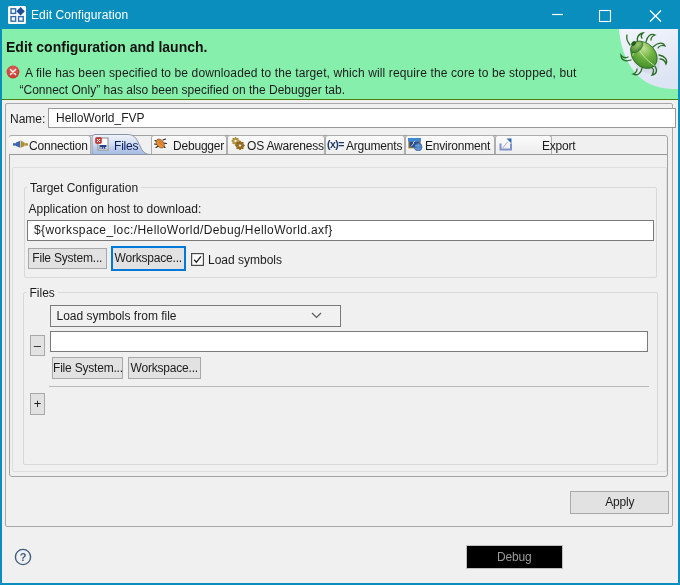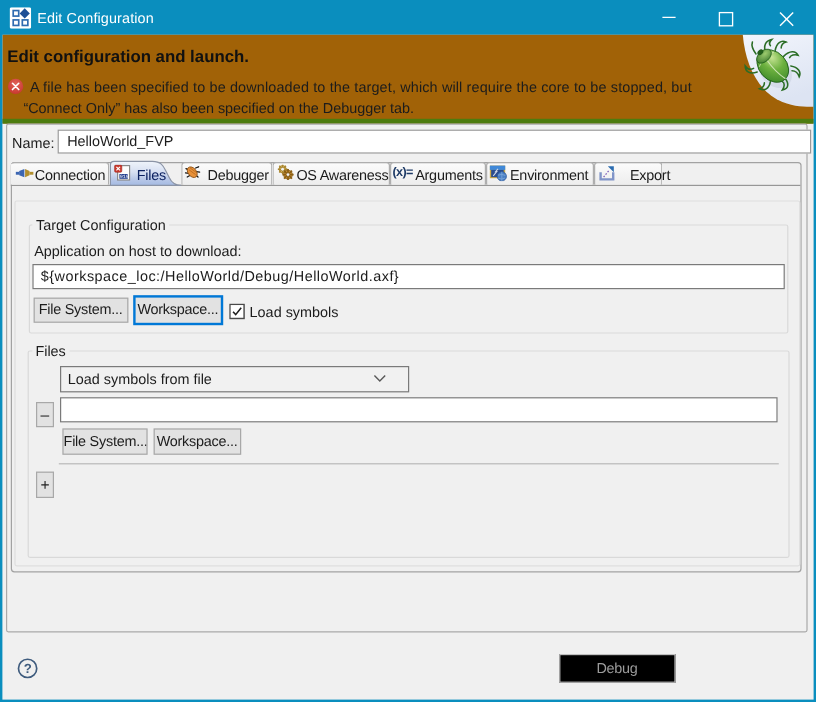--- a/index.html
+++ b/index.html
@@ -6,21 +6,21 @@
   body{font-family:"Liberation Sans", sans-serif; font-size:12px; color:#1c1c1c;}
   #win{position:relative;width:680px;height:585px;background:#f0f0f0;overflow:hidden;}
   .abs{position:absolute;}
   
   #titlebar{left:0;top:0;width:680px;height:29px;background:#0a8ebe;}
   #borderL{left:0;top:0;width:2px;height:585px;background:#0a8ebe;}
   #borderR{left:678px;top:0;width:2px;height:585px;background:#0a8ebe;}
   #borderB{left:0;top:583px;width:680px;height:2px;background:#0a8ebe;}
   #title-text{left:31px;top:8px;color:#fff;font-size:12px;letter-spacing:0.1px;}
   
-  #header{left:2px;top:29px;width:676px;height:70px;background:#a16207;border-bottom:4px solid #4d7c0f;}
+  #header{left:2px;top:29px;width:676px;height:70px;background:#86efac;border-bottom:1px solid #4d7c0f;}
   #h1{left:4px;top:10px;font-weight:bold;font-size:14px;color:#111;}
   #msg1{left:23px;top:37px;font-size:12px;letter-spacing:0.12px;}
   #msg2{left:17.5px;top:54px;font-size:12px;}
   
   #bigbox{left:5px;top:103px;width:666px;height:422px;border:1px solid #a9a9a9;border-radius:2px;}
   #name-label{left:10px;top:112px;}
   #name-input{left:48px;top:108px;width:619px;height:18px;background:#fff;border:1px solid #999;line-height:18px;padding-left:7px;}
   
   #tabfolder{left:9px;top:135px;width:657px;height:340px;border:1px solid #a2a2a2;border-radius:3px;}
   .keyline{top:153.5px;height:1px;background:#979797;}
@@ -195,21 +195,21 @@
     <circle cx="10.2" cy="10" r="3.8" fill="#4a7fc4" stroke="#2d5a9e" stroke-width="0.7"></circle>
     <path d="M7,9 Q10,7.5 13.2,9.2 M7.2,11.5 Q10,13 13,11.3 M10.2,6.2 L10.2,13.8" stroke="#86aede" stroke-width="0.6" fill="none"></path>
   </svg>
   <div class="abs tablabel" style="left:425px;">Environment</div>
 
   <svg class="abs" style="left:499px;top:138px" width="14" height="13">
     <path d="M1.5,5.5 L1.5,11.5 L12,11.5 L12,5.5" fill="none" stroke="#8094c8" stroke-width="2"></path>
     <line x1="4" y1="9.5" x2="9" y2="3.5" stroke="#7a5ab8" stroke-width="1" stroke-dasharray="1.3,1.3"></line>
     <polygon points="7.5,0.5 12.5,0.5 12.5,5.5" fill="#2b6cb0"></polygon>
   </svg>
-  <div class="abs tablabel" style="left:525px;">Export</div>
+  <div class="abs tablabel" style="left:542px;">Export</div>
 
   <div class="abs" id="innerpanel"></div>
 
   <div class="abs group" style="left:24px;top:187px;width:631px;height:89px;"></div>
   <div class="abs grouplabel" style="left:27px;top:181px;">Target Configuration</div>
   <div class="abs" style="left:28.5px;top:202px;">Application on host to download:</div>
   <div class="abs tinput" style="left:27px;top:220px;width:619px;height:19px;letter-spacing:0.4px;">${workspace_loc:/HelloWorld/Debug/HelloWorld.axf}</div>
   <div class="abs btn" style="left:27.5px;top:247.5px;width:77.5px;height:19.5px;line-height:19.5px;">File System...</div>
   <div class="abs btn" style="left:111px;top:246px;width:70.5px;height:20.5px;line-height:20.5px;border:2px solid #0078d7;">Workspace...</div>
   <svg class="abs" style="left:191px;top:252.5px" width="14" height="14">
@@ -226,20 +226,21 @@
       <path d="M1,1 L5.5,5.5 L10,1" fill="none" stroke="#5a5a5a" stroke-width="1.2"></path>
     </svg>
 
   <div class="abs btn" style="left:30px;top:334.5px;width:12.6px;height:19.8px;line-height:19.8px;font-size:13px;">–</div>
   <div class="abs tinput" style="left:49.5px;top:331px;width:590.5px;height:19px;"></div>
   <div class="abs btn" style="left:52px;top:357px;width:68.5px;height:20px;line-height:20px;">File System...</div>
   <div class="abs btn" style="left:127.5px;top:357px;width:71.5px;height:20px;line-height:20px;">Workspace...</div>
   <div class="abs" style="left:49px;top:386px;width:600px;height:1px;background:#b9b9b9;"></div>
   <div class="abs btn" style="left:30px;top:393px;width:13px;height:20.4px;line-height:20.4px;font-size:13px;">+</div>
 
+  <div class="abs btn" style="left:570px;top:491px;width:97.4px;height:21.3px;line-height:21.3px;">Apply</div>
 
   <svg class="abs" style="left:14px;top:548px" width="19" height="19">
     <circle cx="9" cy="9" r="7.6" fill="none" stroke="#3f5c7e" stroke-width="1.4"></circle>
     <text x="5.7" y="12.8" font-size="11px" font-weight="bold" fill="#3f5c7e" font-family="Liberation Sans">?</text>
   </svg>
   <div class="abs btn" style="left:465.5px;top:545px;width:95.4px;height:22px;line-height:22px;background:#000000;border-color:#bfbfbf;color:#9b9b9b;">Debug</div>
 
   <div class="abs" id="borderL"></div>
   <div class="abs" id="borderR"></div>
   <div class="abs" id="borderB"></div>

